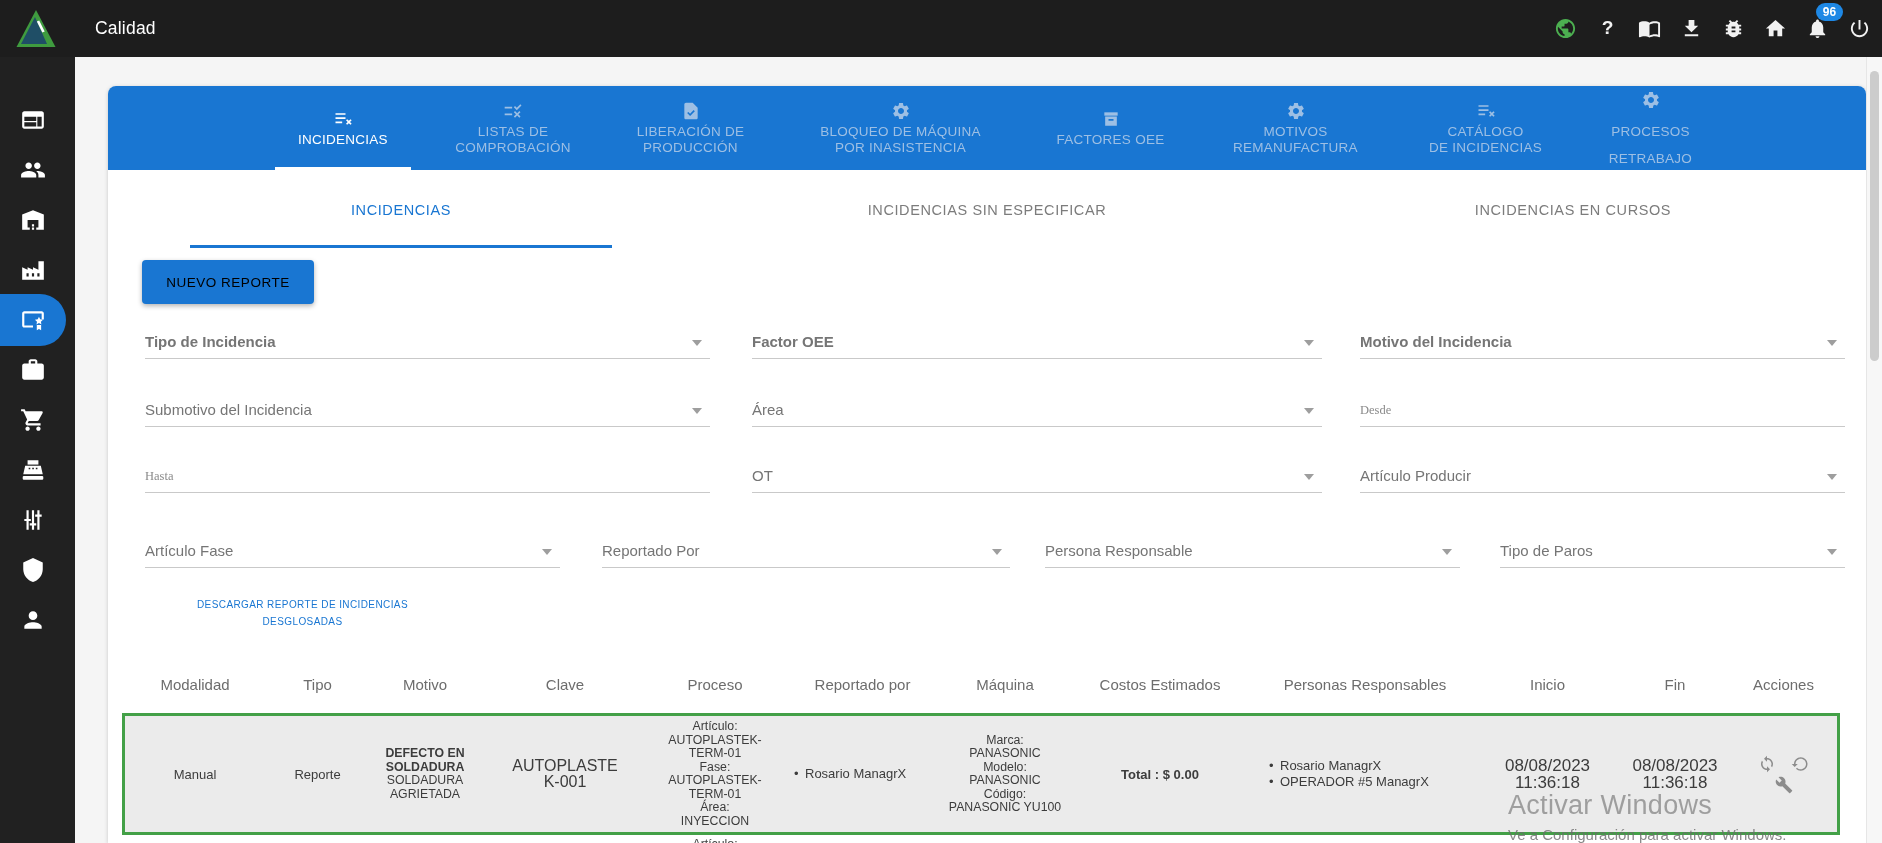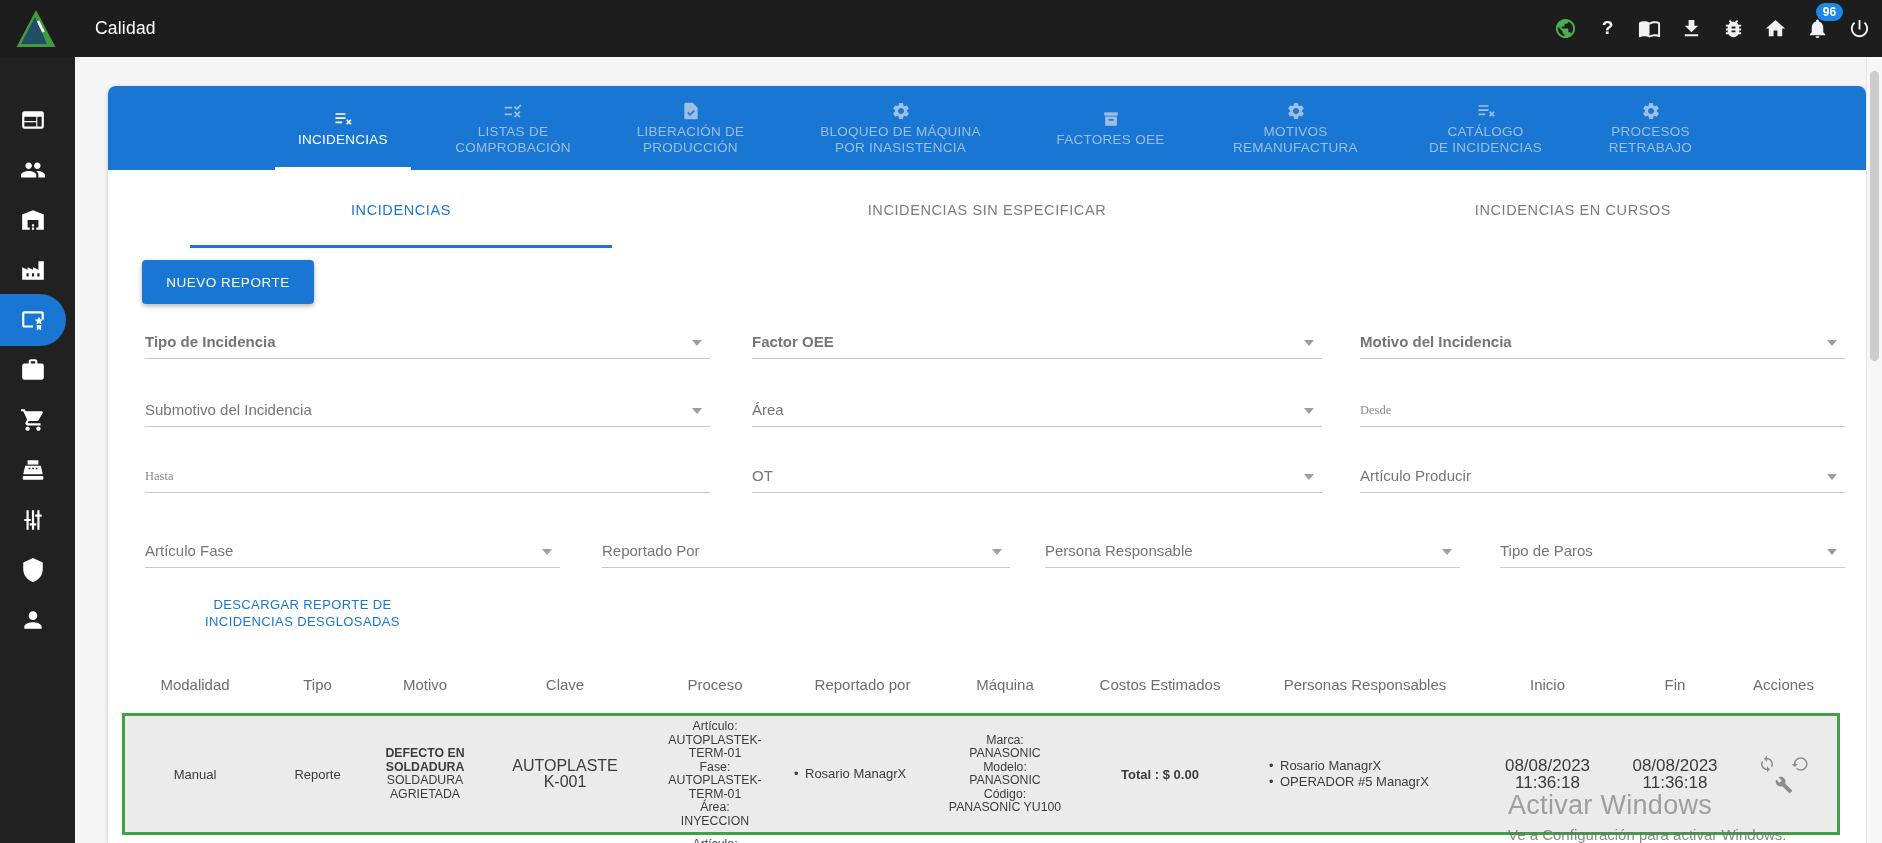--- a/index.html
+++ b/index.html
@@ -33,31 +33,31 @@
   .tab.active{color:#ffffff;}
   .tab-underline{position:absolute;bottom:0;left:10%;width:80%;height:3.5px;background:#fff;}
 
   
   .subtabs{position:absolute;left:0;top:84px;width:1758px;height:80px;display:flex;background:#fff;}
   .subtab{position:relative;flex:1;display:flex;align-items:center;justify-content:center;color:#7c7c7c;font-size:14.5px;letter-spacing:.6px;cursor:pointer;}
   .subtab.active{color:#1976d2;font-weight:500;}
   .subtab-underline{position:absolute;bottom:2px;left:14%;width:72%;height:3px;background:#1976d2;}
 
   
-  .btn-primary{position:absolute;left:142px;top:260px;width:172px;height:44px;background:#1976d2;color:#ffffff;border:none;border-radius:4px;font-size:13.5px;font-weight:500;letter-spacing:.5px;font-family:inherit;box-shadow:0 2px 5px rgba(0,0,0,.3);cursor:pointer;}
+  .btn-primary{position:absolute;left:142px;top:260px;width:172px;height:44px;background:#1976d2;color:#000000;border:none;border-radius:4px;font-size:13.5px;font-weight:500;letter-spacing:.5px;font-family:inherit;box-shadow:0 2px 5px rgba(0,0,0,.3);cursor:pointer;}
 
   
   .filter-row{position:absolute;left:145px;display:flex;height:40px;}
   .field{position:relative;height:40px;border-bottom:1px solid #c9c9c9;cursor:pointer;}
   .f-label{position:absolute;left:0;bottom:8px;font-size:15px;color:#757575;white-space:nowrap;}
   .field.date .f-label{font-size:12.5px;color:#8a8a8a;font-family:Liberation Serif, serif;}
   .f-arrow{position:absolute;right:8px;bottom:12px;width:0;height:0;border-left:5px solid transparent;border-right:5px solid transparent;border-top:6px solid #9e9e9e;}
 
   
-  .dl-link{position:absolute;left:185px;top:596px;width:235px;text-align:center;color:#1976d2;font-size:13px;font-weight:500;line-height:17px;letter-spacing:.4px;cursor:pointer;text-decoration:none;display:block;}
+  .dl-link{position:absolute;left:185px;top:596px;width:235px;text-align:center;color:#1976d2;font-size:10px;font-weight:500;line-height:17px;letter-spacing:.4px;cursor:pointer;text-decoration:none;display:block;}
 
   
   .thead{position:absolute;left:125px;top:676px;width:1712px;display:grid;}
   .th{font-size:15px;color:#6d6d6d;text-align:center;white-space:nowrap;overflow:visible;}
   .trow{position:absolute;left:122px;top:713px;width:1712px;height:116px;background:#ebebeb;border:3px solid #43a047;display:grid;}
   .td{display:flex;flex-direction:column;align-items:center;justify-content:center;font-size:13px;color:#3c3c3c;text-align:center;line-height:15px;overflow:hidden;padding:2px 2px;}
   .td.small{font-size:12.3px;line-height:13.5px;}
   .td .bold{font-weight:bold;}
   .clave-wrap{width:112px;font-size:16px;line-height:16px;word-break:break-word;}
   ul.blist{list-style:none;margin:0;padding:0 0 0 12px;text-align:left;align-self:stretch;display:flex;flex-direction:column;justify-content:center;}
@@ -246,21 +246,21 @@
             <span class="tline">REMANUFACTURA</span>
           </div>
           <div class="tab" style="width: 195px;">
             <svg viewBox="0 0 24 24">
               <path d="M3 5h12v2H3zm0 5h12v2H3zm0 5h8v2H3z"></path>
               <path d="M15.6 13.6l1.4-1.4 2 2 2-2 1.4 1.4-2 2 2 2-1.4 1.4-2-2-2 2-1.4-1.4 2-2z"></path>
             </svg>
             <span class="tline">CATÁLOGO</span>
             <span class="tline">DE INCIDENCIAS</span>
           </div>
-          <div class="tab" style="width: 135px;">
+          <div class="tab" style="width: 135px; gap: 11px;">
             <svg viewBox="0 0 24 24">
               <path d="M19.14 12.94c.04-.3.06-.61.06-.94 0-.32-.02-.64-.07-.94l2.03-1.58c.18-.14.23-.41.12-.61l-1.92-3.32c-.12-.22-.37-.29-.59-.22l-2.39.96c-.5-.38-1.03-.7-1.62-.94l-.36-2.54c-.04-.24-.24-.41-.48-.41h-3.84c-.24 0-.43.17-.47.41l-.36 2.54c-.59.24-1.13.57-1.62.94l-2.39-.96c-.22-.08-.47 0-.59.22L2.74 8.87c-.12.21-.08.47.12.61l2.03 1.58c-.05.3-.09.63-.09.94s.02.64.07.94l-2.03 1.58c-.18.14-.23.41-.12.61l1.92 3.32c.12.22.37.29.59.22l2.39-.96c.5.38 1.03.7 1.62.94l.36 2.54c.05.24.24.41.48.41h3.84c.24 0 .44-.17.47-.41l.36-2.54c.59-.24 1.13-.56 1.62-.94l2.39.96c.22.08.47 0 .59-.22l1.92-3.32c.12-.22.07-.47-.12-.61l-2.03-1.58zM12 15.6c-1.98 0-3.6-1.62-3.6-3.6s1.62-3.6 3.6-3.6 3.6 1.62 3.6 3.6-1.62 3.6-3.6 3.6z"></path>
             </svg>
             <span class="tline">PROCESOS</span>
             <span class="tline">RETRABAJO</span>
           </div>
         </div>
     </div>
     <div class="subtabs" id="sub-tabs">
         <div class="subtab active">

